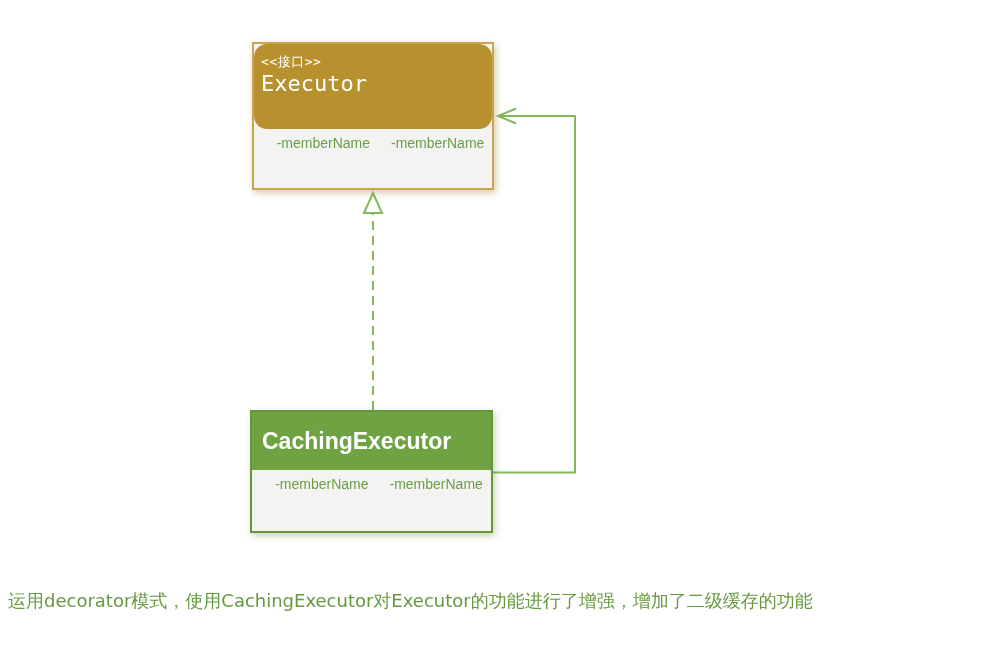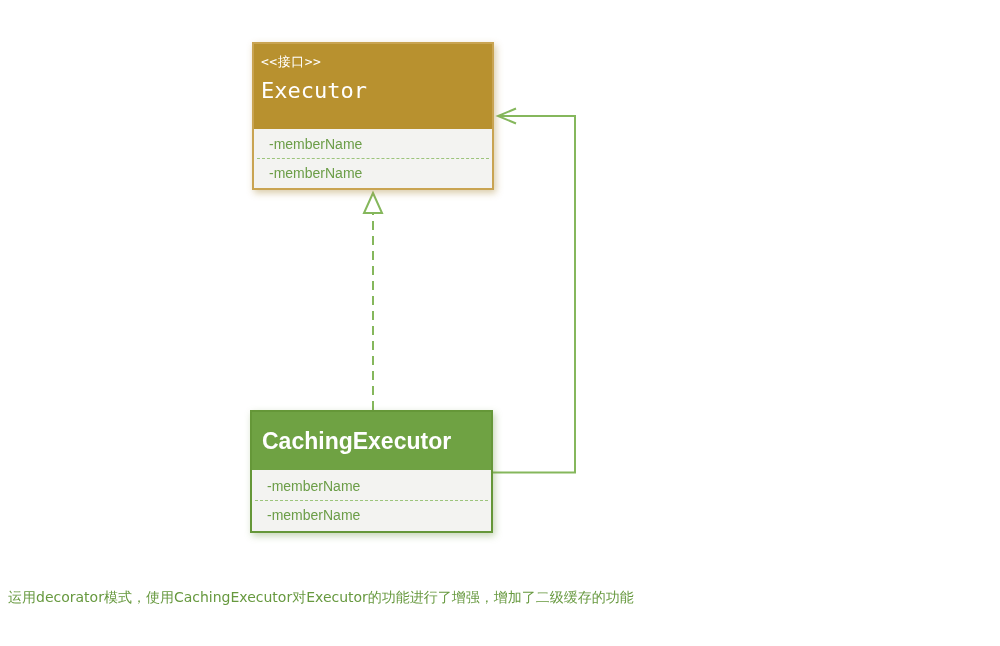--- a/index.html
+++ b/index.html
@@ -31,74 +31,74 @@
   .interface {
     left: 252px; top: 42px; width: 242px; height: 148px;
     border: 2px solid var(--interface-border, #C9A452);
     box-shadow: 2px 3px 7px rgba(171, 140, 62, 0.45);
   }
   .interface .hdr {
     height: 85px;
     background: var(--interface-header, #B8912F);
     box-sizing: border-box;
     padding: 9px 8px 0 7px;
+    border-radius: 13px;
   }
   .stereo {
     color: #ffffff;
     font-family: "DejaVu Sans Mono", monospace;
     font-size: 13px; line-height: 17px;
     letter-spacing: 0.5px;
   }
   .interface .title {
     color: #ffffff;
     font-family: "DejaVu Sans Mono", monospace;
     font-size: 22px; line-height: 28px;
-    margin-top: 7px;
   }
   .classbox {
     left: 250px; top: 410px; width: 243px; height: 123px;
     border: 2px solid var(--class-border, #659738);
     box-shadow: 2px 3px 7px rgba(110, 150, 70, 0.40);
   }
   .classbox .hdr {
     height: 58px;
     background: var(--class-header, #6FA243);
     box-sizing: border-box;
     display: flex; align-items: center;
     padding-left: 10px;
   }
   .classbox .title {
     color: #ffffff;
     font-size: 23px;
     font-family: "Liberation Sans", sans-serif;
     font-weight: bold;
   }
   .body {
-    display: flex; flex-direction: column; justify-content: center;
+    display: flex; flex-direction: row; justify-content: center;
     height: calc(100% - 85px);
   }
   .classbox .body { height: calc(100% - 58px); }
   .member {
     height: 28px; line-height: 28px;
     padding-left: 15px;
     font-size: 14px;
     color: var(--member-text, #6B9D47);
     font-family: "Liberation Sans", sans-serif;
   }
   .divider {
     border-top: 1px dashed var(--divider, #9CC47C);
     margin: 0 3px;
     height: 0;
   }
 
   
   .caption {
     position: absolute;
     left: 8px; top: 589px;
-    font-size: 14px;
+    font-size: 18px;
     color: var(--caption-text, #67993F);
     white-space: nowrap;
     font-family: "DejaVu Sans", sans-serif;
   }
 </style>
 </head>
 <body>
 
 <div class="canvas">
 

